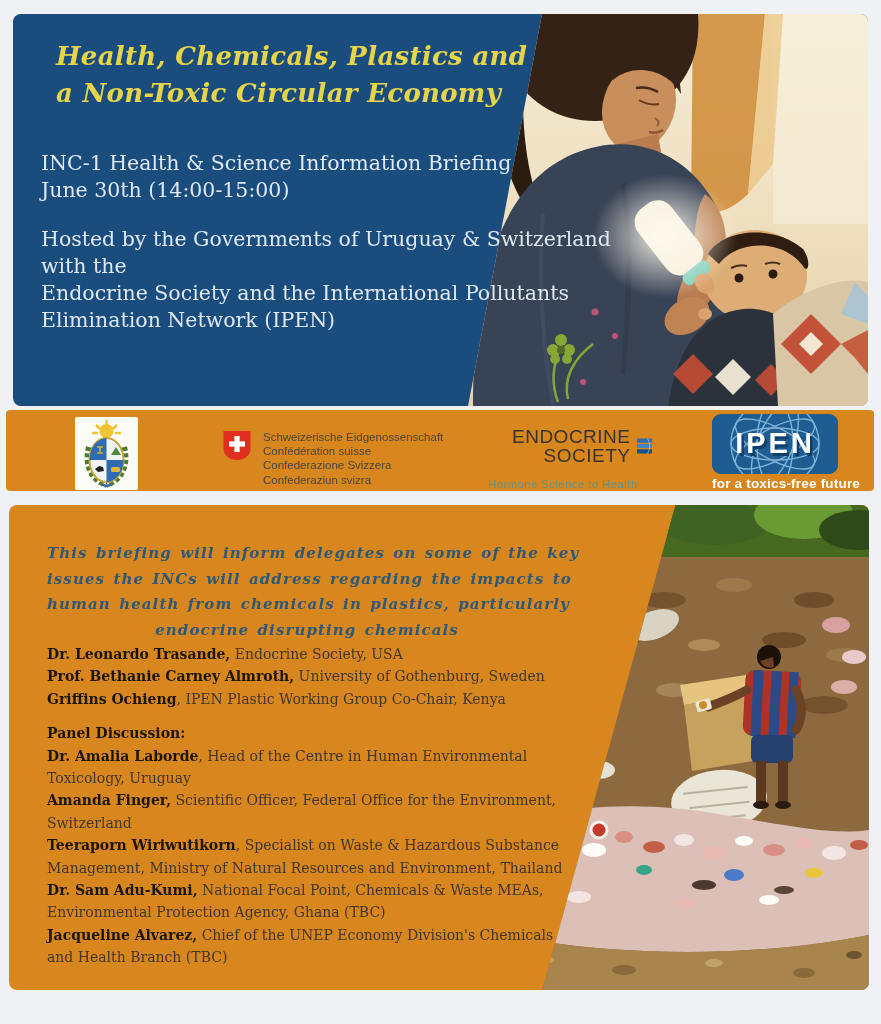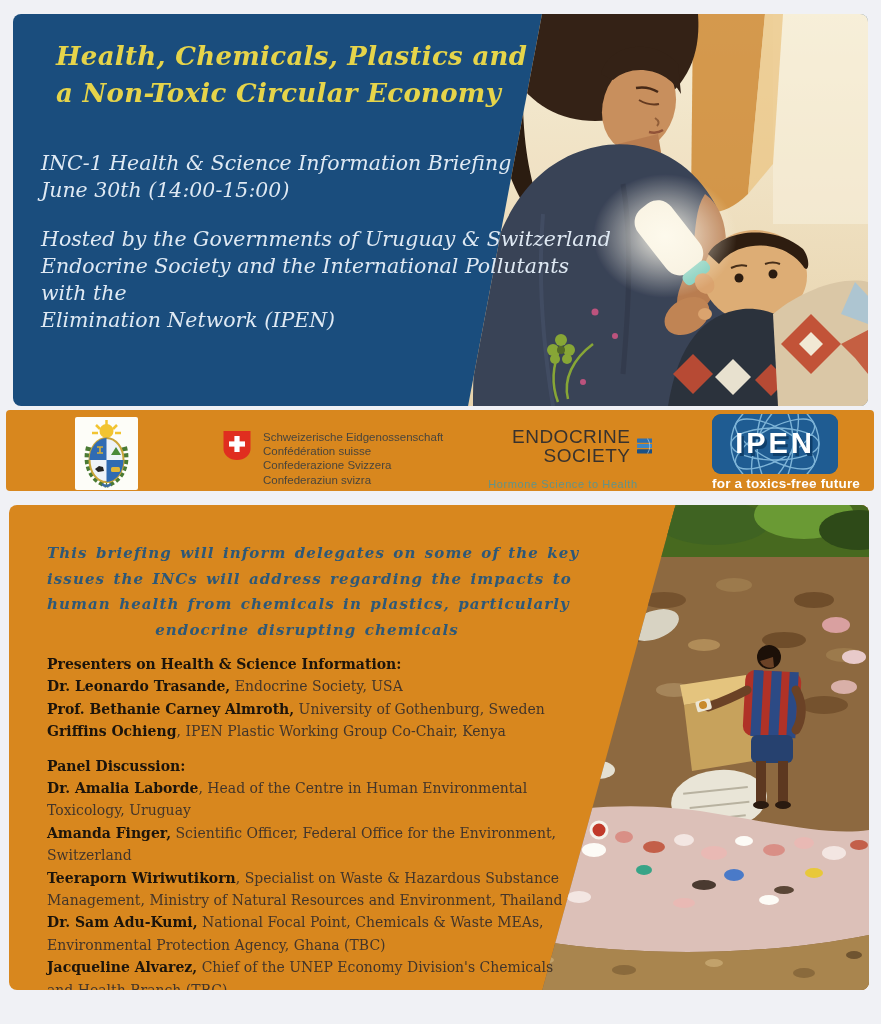--- a/index.html
+++ b/index.html
@@ -13,21 +13,21 @@
 
   
   .hero{position:absolute;left:13px;top:14px;width:855px;height:392px;background:var(--hero-bg);
         border-radius:8px;overflow:hidden;}
   .hero-photo{position:absolute;right:0;top:0;width:425px;height:392px;
         clip-path:polygon(23.3% 0,100% 0,100% 100%,5.9% 100%);}
   .hero-text{position:absolute;left:28px;top:0;width:600px;z-index:2;}
   .title{margin:24px 15px 0;font-size:26px;line-height:37px;font-style:italic;font-weight:bold;
         color:var(--title-yellow);letter-spacing:.3px;}
   .title .tline{display:block;white-space:nowrap;}
-  .sub{margin:38px 0 0;font-size:20.5px;line-height:27px;font-style:italic;color:var(--hero-text);}
+  .sub{margin:38px 0 0;font-size:20.5px;line-height:27px;color:var(--hero-text);}
   .sub .sline{display:block;white-space:nowrap;}
   .hosted{margin-top:22px;}
 
   
   .logos{position:absolute;left:6px;top:410px;width:868px;height:81px;background:var(--panel-orange);
         border-radius:4px;font-family:"Liberation Sans",sans-serif;}
   .logo-uy{position:absolute;left:69px;top:7px;width:63px;height:73px;background:#fdfdf8;border-radius:2px;}
   .logo-ch{position:absolute;left:216px;top:20px;display:flex;gap:11px;align-items:flex-start;}
   .ch-lines{font-size:11.5px;line-height:14.2px;color:#4a453c;}
   .ch-lines span{display:block;white-space:nowrap;}
@@ -137,22 +137,22 @@
       <h1 class="title">
         <span class="tline">Health, Chemicals, Plastics and</span>
         <span class="tline">a Non-Toxic Circular Economy</span>
       </h1>
       <p class="sub">
         <span class="sline">INC-1 Health &amp; Science Information Briefing</span>
         <span class="sline">June 30th (14:00-15:00)</span>
       </p>
       <p class="sub hosted">
         <span class="sline">Hosted by the Governments of Uruguay &amp; Switzerland</span>
+        <span class="sline">with the</span>
         <span class="sline">Endocrine Society and the International Pollutants</span>
-        <span class="sline">with the</span>
         <span class="sline">Elimination Network (IPEN)</span>
       </p>
     </div>
   </section>
 
   <section class="logos">
 
     <div class="logo-uy">
       <svg width="63" height="73" viewBox="0 0 63 73" aria-hidden="true">
         <g fill="#f2c431">
@@ -321,21 +321,20 @@
     </svg>
 
     <div class="briefing-text">
       <p class="intro">
         <span>This briefing will inform delegates on some of the key</span>
         <span>issues the INCs will address regarding the impacts to</span>
         <span>human health from chemicals in plastics, particularly</span>
         <span>endocrine disrupting chemicals</span>
       </p>
 
-      <p class="section-heading">Presenters on Health &amp; Science Information:</p>
       <div class="roster">
 
           <p class="entry"><b>Dr. Leonardo Trasande,</b><span> Endocrine Society, USA</span></p>
 
           <p class="entry"><b>Prof. Bethanie Carney Almroth,</b><span> University of Gothenburg, Sweden</span></p>
 
           <p class="entry"><b>Griffins Ochieng</b><span>, IPEN Plastic Working Group Co-Chair, Kenya</span></p>
         </div>
 
       <p class="section-heading second">Panel Discussion:</p>

